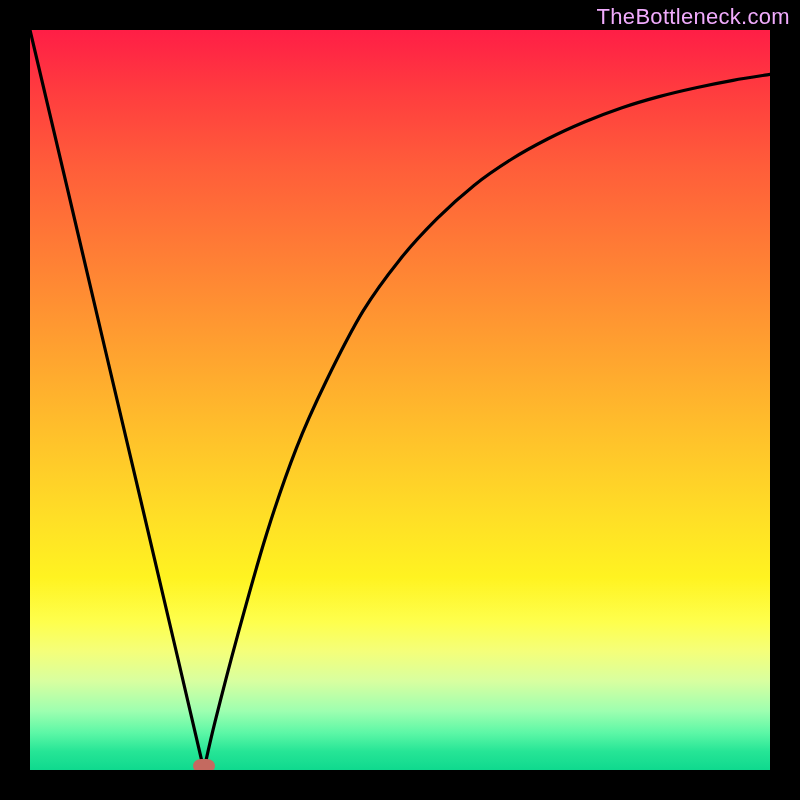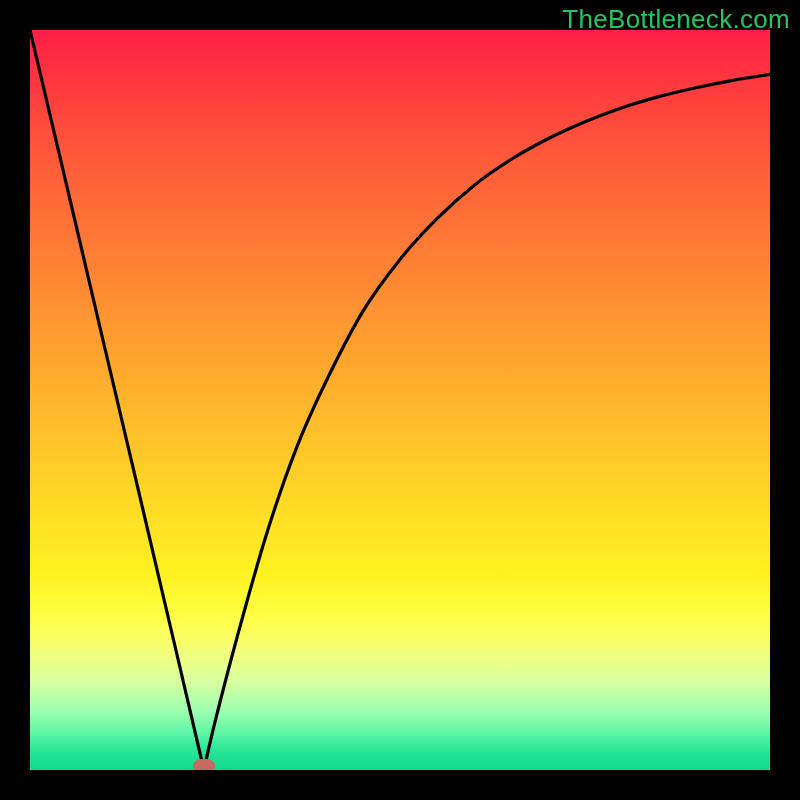--- a/index.html
+++ b/index.html
@@ -13,22 +13,22 @@
   .wrap {
     position: relative;
     width: 800px;
     height: 800px;
     background: #000;
   }
   .watermark {
     position: absolute;
     top: 4px;
     right: 10px;
-    color: #22c55e;
-    font-size: 26px;
+    color: #f0abfc;
+    font-size: 22px;
     font-weight: 400;
     letter-spacing: 0.3px;
     z-index: 5;
   }
   .plot-area {
     position: absolute;
     left: 30px;
     top: 30px;
     width: 740px;
     height: 740px;

